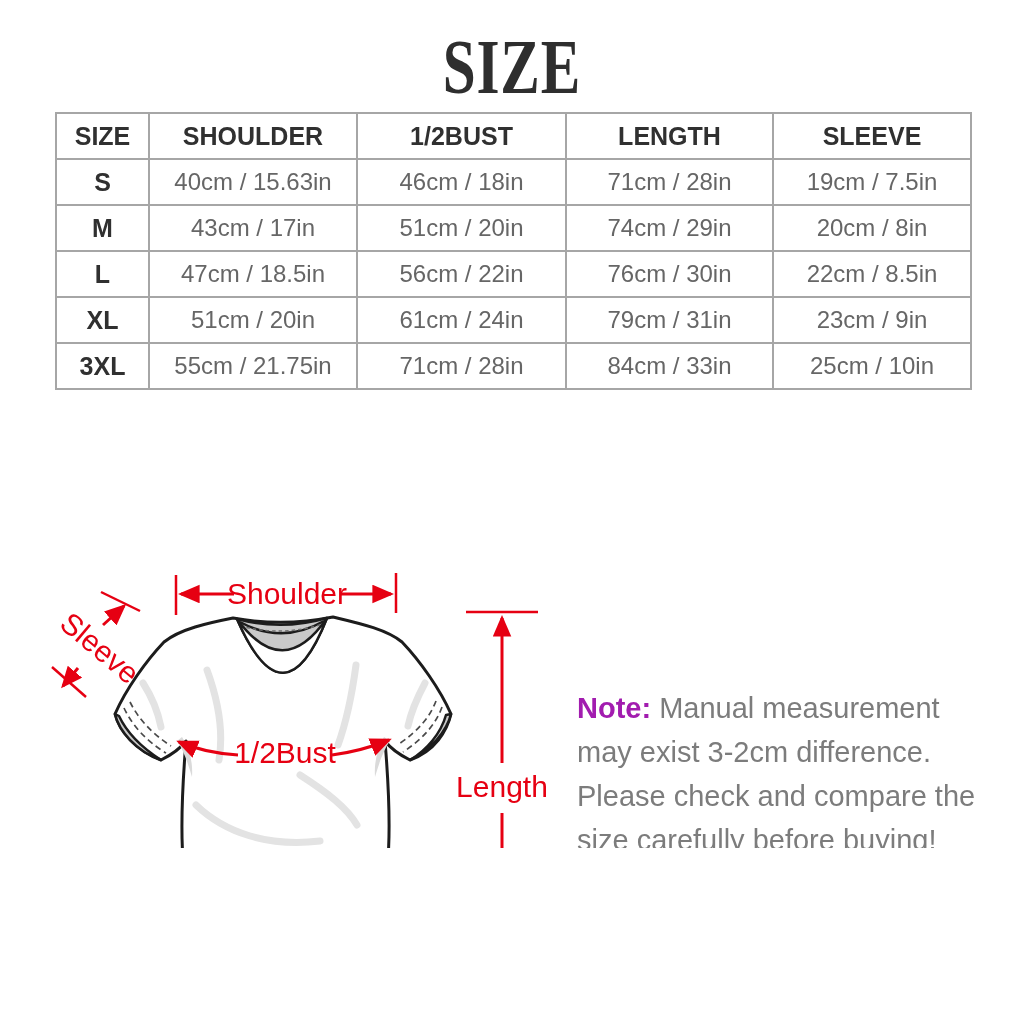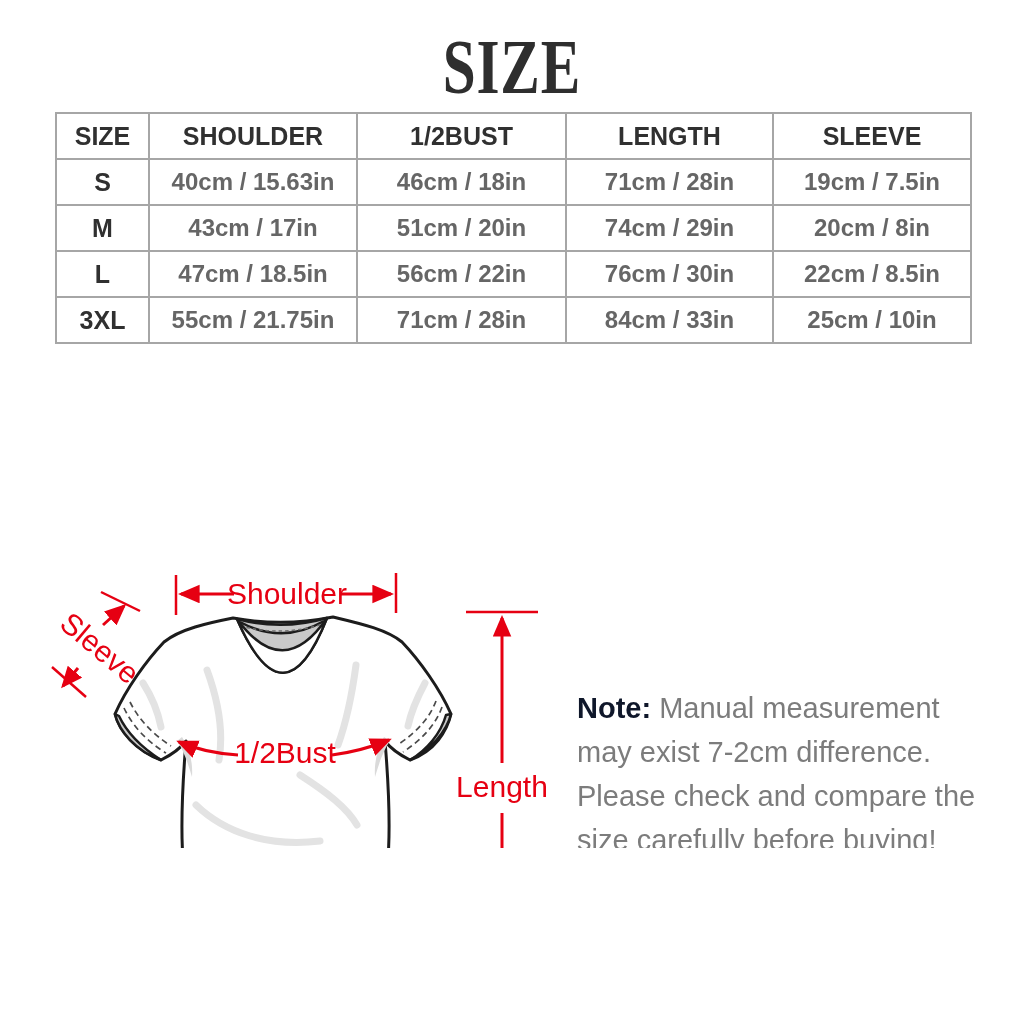--- a/index.html
+++ b/index.html
@@ -18,37 +18,37 @@
   table.size-table {
     position:absolute; left:55px; top:112px; width:915px;
     border-collapse:collapse; table-layout:fixed;
   }
   .size-table th, .size-table td {
     border:2px solid var(--border); height:46px; text-align:center; vertical-align:middle;
     white-space:nowrap; overflow:hidden;
   }
   .size-table th { font-size:25px; font-weight:bold; color:var(--head); }
   .size-table td.size-cell { font-size:25px; font-weight:bold; color:var(--head); }
-  .size-table td { font-size:24px; font-weight:bold; color:var(--val); }
+  .size-table td { font-size:24px; font-weight:normal; color:var(--val); }
   .diagram-svg { position:absolute; left:0; top:565px; width:1024px; height:459px; }
   .red-line { stroke:var(--accent); stroke-width:3; fill:none; }
   .red-tick { stroke:var(--accent); stroke-width:2.5; fill:none; }
   .red-text { fill:var(--accent); font-family:"Liberation Sans", sans-serif; font-size:30px; }
   .shirt-outline { fill:#ffffff; stroke:#1c1c1c; stroke-width:3; stroke-linejoin:round; }
   .shirt-detail { fill:none; stroke:#1c1c1c; stroke-width:2.5; stroke-linejoin:round; }
   .shirt-gray { fill:#c9c9c9; stroke:#1c1c1c; stroke-width:2.5; stroke-linejoin:round; }
   .stitch { fill:none; stroke:#4a4a4a; stroke-width:1.7; stroke-dasharray:6 4; }
   .rib-stitch { fill:none; stroke:#6e6e6e; stroke-width:1.5; stroke-dasharray:3.5 3; }
   .wrinkle { fill:none; stroke:#e3e3e3; stroke-width:7; stroke-linecap:round; }
   .pit { fill:#dadada; }
   .note-block {
     position:absolute; left:577px; top:686px; width:404px;
     font-size:29px; line-height:44px; color:#7c7c7c;
   }
-  .note-block b { color:#0f172a; font-weight:bold; }
+  .note-block b { color:#a21caf; font-weight:bold; }
 </style>
 </head>
 <body>
 
 <div class="page">
 
   <div class="title"><span>SIZE</span></div>
 
   <table class="size-table">
     <colgroup>
@@ -81,20 +81,27 @@
         <td>51cm / 20in</td>
         <td>74cm / 29in</td>
         <td>20cm / 8in</td>
       </tr>
       <tr>
         <td class="size-cell">L</td>
         <td>47cm / 18.5in</td>
         <td>56cm / 22in</td>
         <td>76cm / 30in</td>
         <td>22cm / 8.5in</td>
+      </tr>
+      <tr>
+        <td class="size-cell">XL</td>
+        <td>51cm / 20in</td>
+        <td>61cm / 24in</td>
+        <td>79cm / 31in</td>
+        <td>23cm / 9in</td>
       </tr>
       <tr>
         <td class="size-cell">3XL</td>
         <td>55cm / 21.75in</td>
         <td>71cm / 28in</td>
         <td>84cm / 33in</td>
         <td>25cm / 10in</td>
       </tr>
     </tbody>
   </table>
@@ -193,15 +200,15 @@
 
     <g>
       <line class="red-tick" x1="466" y1="47" x2="538" y2="47"></line>
       <line class="red-line" x1="502" y1="198" x2="502" y2="53" marker-end="url(#arr)"></line>
       <text class="red-text" x="502" y="232" text-anchor="middle">Length</text>
       <line class="red-line" x1="502" y1="248" x2="502" y2="399" marker-end="url(#arr)"></line>
       <line class="red-tick" x1="466" y1="404" x2="538" y2="404"></line>
     </g>
   </svg>
 
-  <div class="note-block"><b>Note:</b><span> Manual measurement may exist 7-2cm difference. Please check and compare the size carefully before buying!</span></div>
+  <div class="note-block"><b>Note:</b><span> Manual measurement may exist 3-2cm difference. Please check and compare the size carefully before buying!</span></div>
 
 </div>
 
 </body></html>

